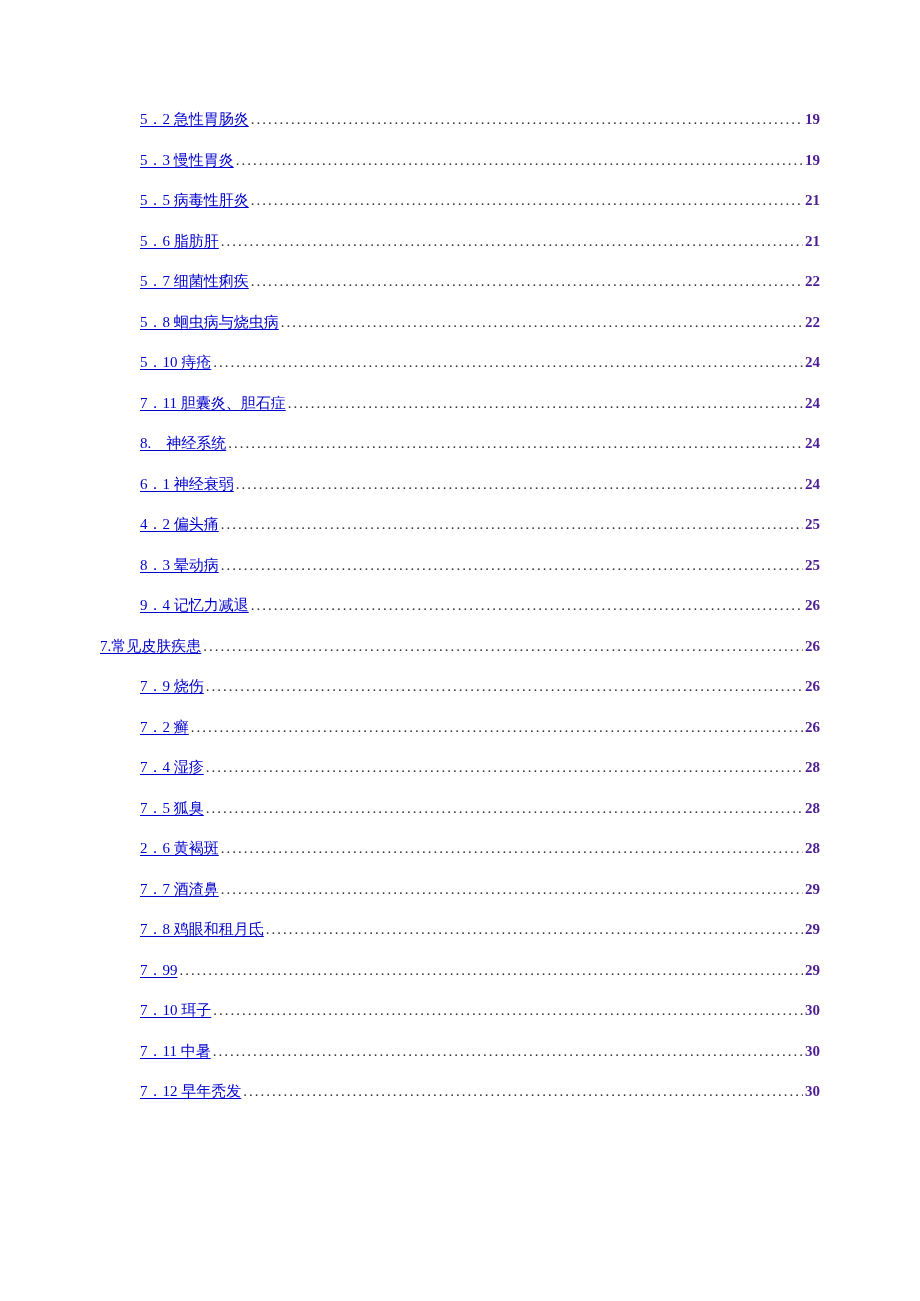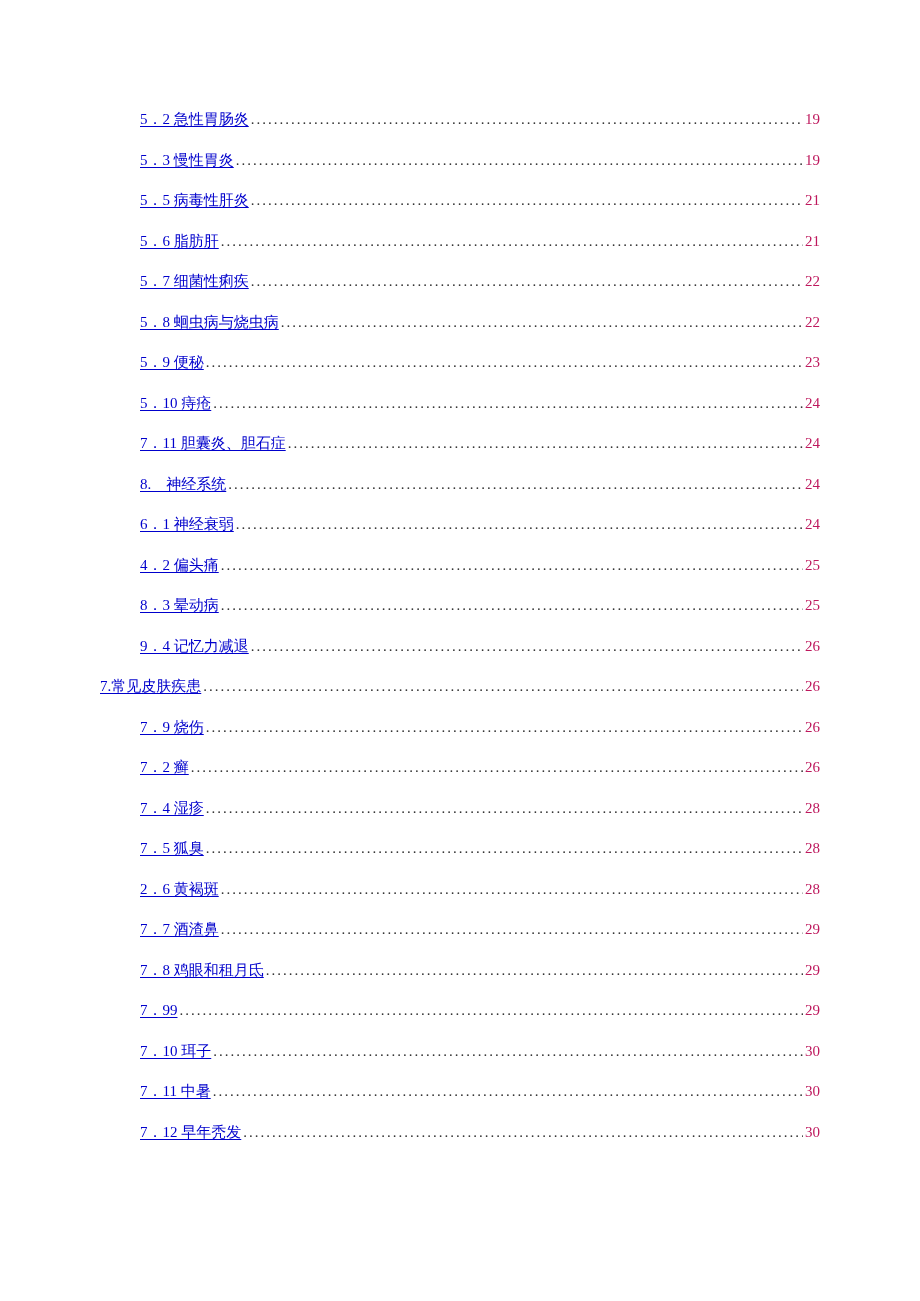--- a/index.html
+++ b/index.html
@@ -38,22 +38,23 @@
     color: #333;
     margin: 0 2px;
     text-align: left;
     white-space: nowrap;
   }
   .leader::after {
     content: "...................................................................................................................................................................................................";
   }
   .pageno {
     flex: 0 0 auto;
-    color: #be185d;
+    color: #4c1d95;
     font-family: "SimSun", serif;
+    font-weight: bold;
   }
 </style>
 </head>
 <body>
 
 <div class="page">
   <div id="toc-container">
       <div class="toc-row level-2">
         <a class="label" href="#">5．2 急性胃肠炎</a>
         <span class="leader"></span>
@@ -76,25 +77,20 @@
       </div>
       <div class="toc-row level-2">
         <a class="label" href="#">5．7 细菌性痢疾</a>
         <span class="leader"></span>
         <span class="pageno">22</span>
       </div>
       <div class="toc-row level-2">
         <a class="label" href="#">5．8 蛔虫病与烧虫病</a>
         <span class="leader"></span>
         <span class="pageno">22</span>
-      </div>
-      <div class="toc-row level-2">
-        <a class="label" href="#">5．9 便秘</a>
-        <span class="leader"></span>
-        <span class="pageno">23</span>
       </div>
       <div class="toc-row level-2">
         <a class="label" href="#">5．10 痔疮</a>
         <span class="leader"></span>
         <span class="pageno">24</span>
       </div>
       <div class="toc-row level-2">
         <a class="label" href="#">7．11 胆囊炎、胆石症</a>
         <span class="leader"></span>
         <span class="pageno">24</span>

